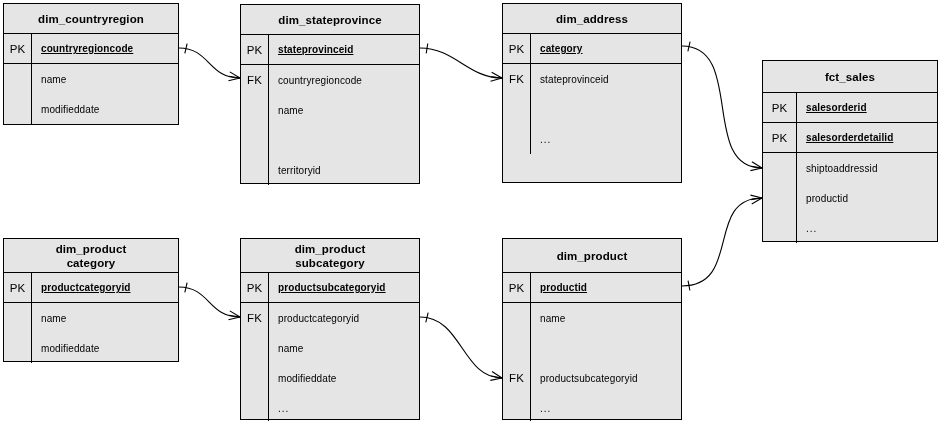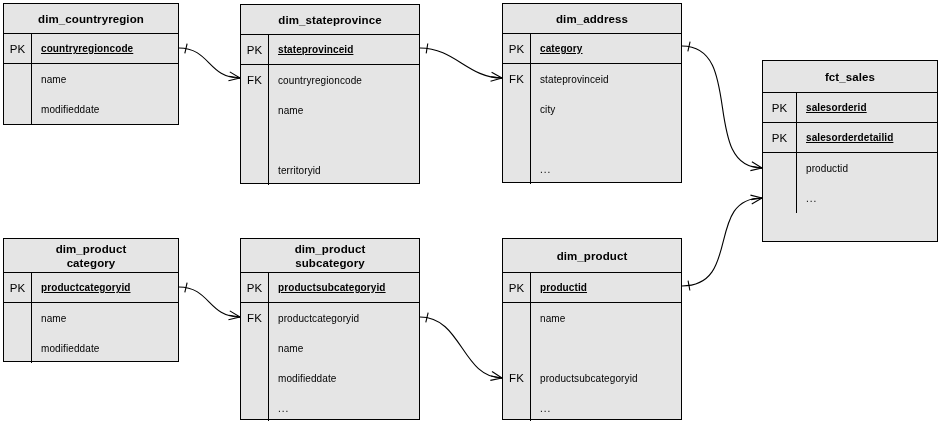--- a/index.html
+++ b/index.html
@@ -199,43 +199,43 @@
       <div class="attr-row divider" style="height: 30px;">
         <div class="key-cell" style="flex-basis: 28px;">PK</div>
         <div class="name-cell pk">category</div>
       </div>
       <div class="attr-row" style="height: 30px;">
         <div class="key-cell" style="flex-basis: 28px;">FK</div>
         <div class="name-cell">stateprovinceid</div>
       </div>
       <div class="attr-row" style="height: 30px;">
         <div class="key-cell" style="flex-basis: 28px;"></div>
-        <div class="name-cell">city</div>
-      </div>
-      <div class="attr-row" style="height: 30px;">
-        <div class="key-cell" style="flex-basis: 28px;"></div>
       </div>
       <div class="attr-row" style="height: 30px;">
         <div class="key-cell" style="flex-basis: 28px;"></div>
         <div class="name-cell ellipsis">...</div>
       </div>
     </div>
     <div class="entity" style="left: 762px; top: 60px; width: 176px; height: 182px;">
       <div class="entity-title" style="height: 32px;">
         <div>
           <span>fct_sales</span>
         </div>
       </div>
       <div class="attr-row divider" style="height: 30px;">
         <div class="key-cell" style="flex-basis: 34px;">PK</div>
         <div class="name-cell pk">salesorderid</div>
       </div>
       <div class="attr-row divider" style="height: 30px;">
         <div class="key-cell" style="flex-basis: 34px;">PK</div>
         <div class="name-cell pk">salesorderdetailid</div>
+      </div>
+      <div class="attr-row" style="height: 30px;">
+        <div class="key-cell" style="flex-basis: 34px;"></div>
+        <div class="name-cell">shiptoaddressid</div>
       </div>
       <div class="attr-row" style="height: 30px;">
         <div class="key-cell" style="flex-basis: 34px;"></div>
         <div class="name-cell">productid</div>
       </div>
       <div class="attr-row" style="height: 30px;">
         <div class="key-cell" style="flex-basis: 34px;"></div>
         <div class="name-cell ellipsis">...</div>
       </div>
     </div>

